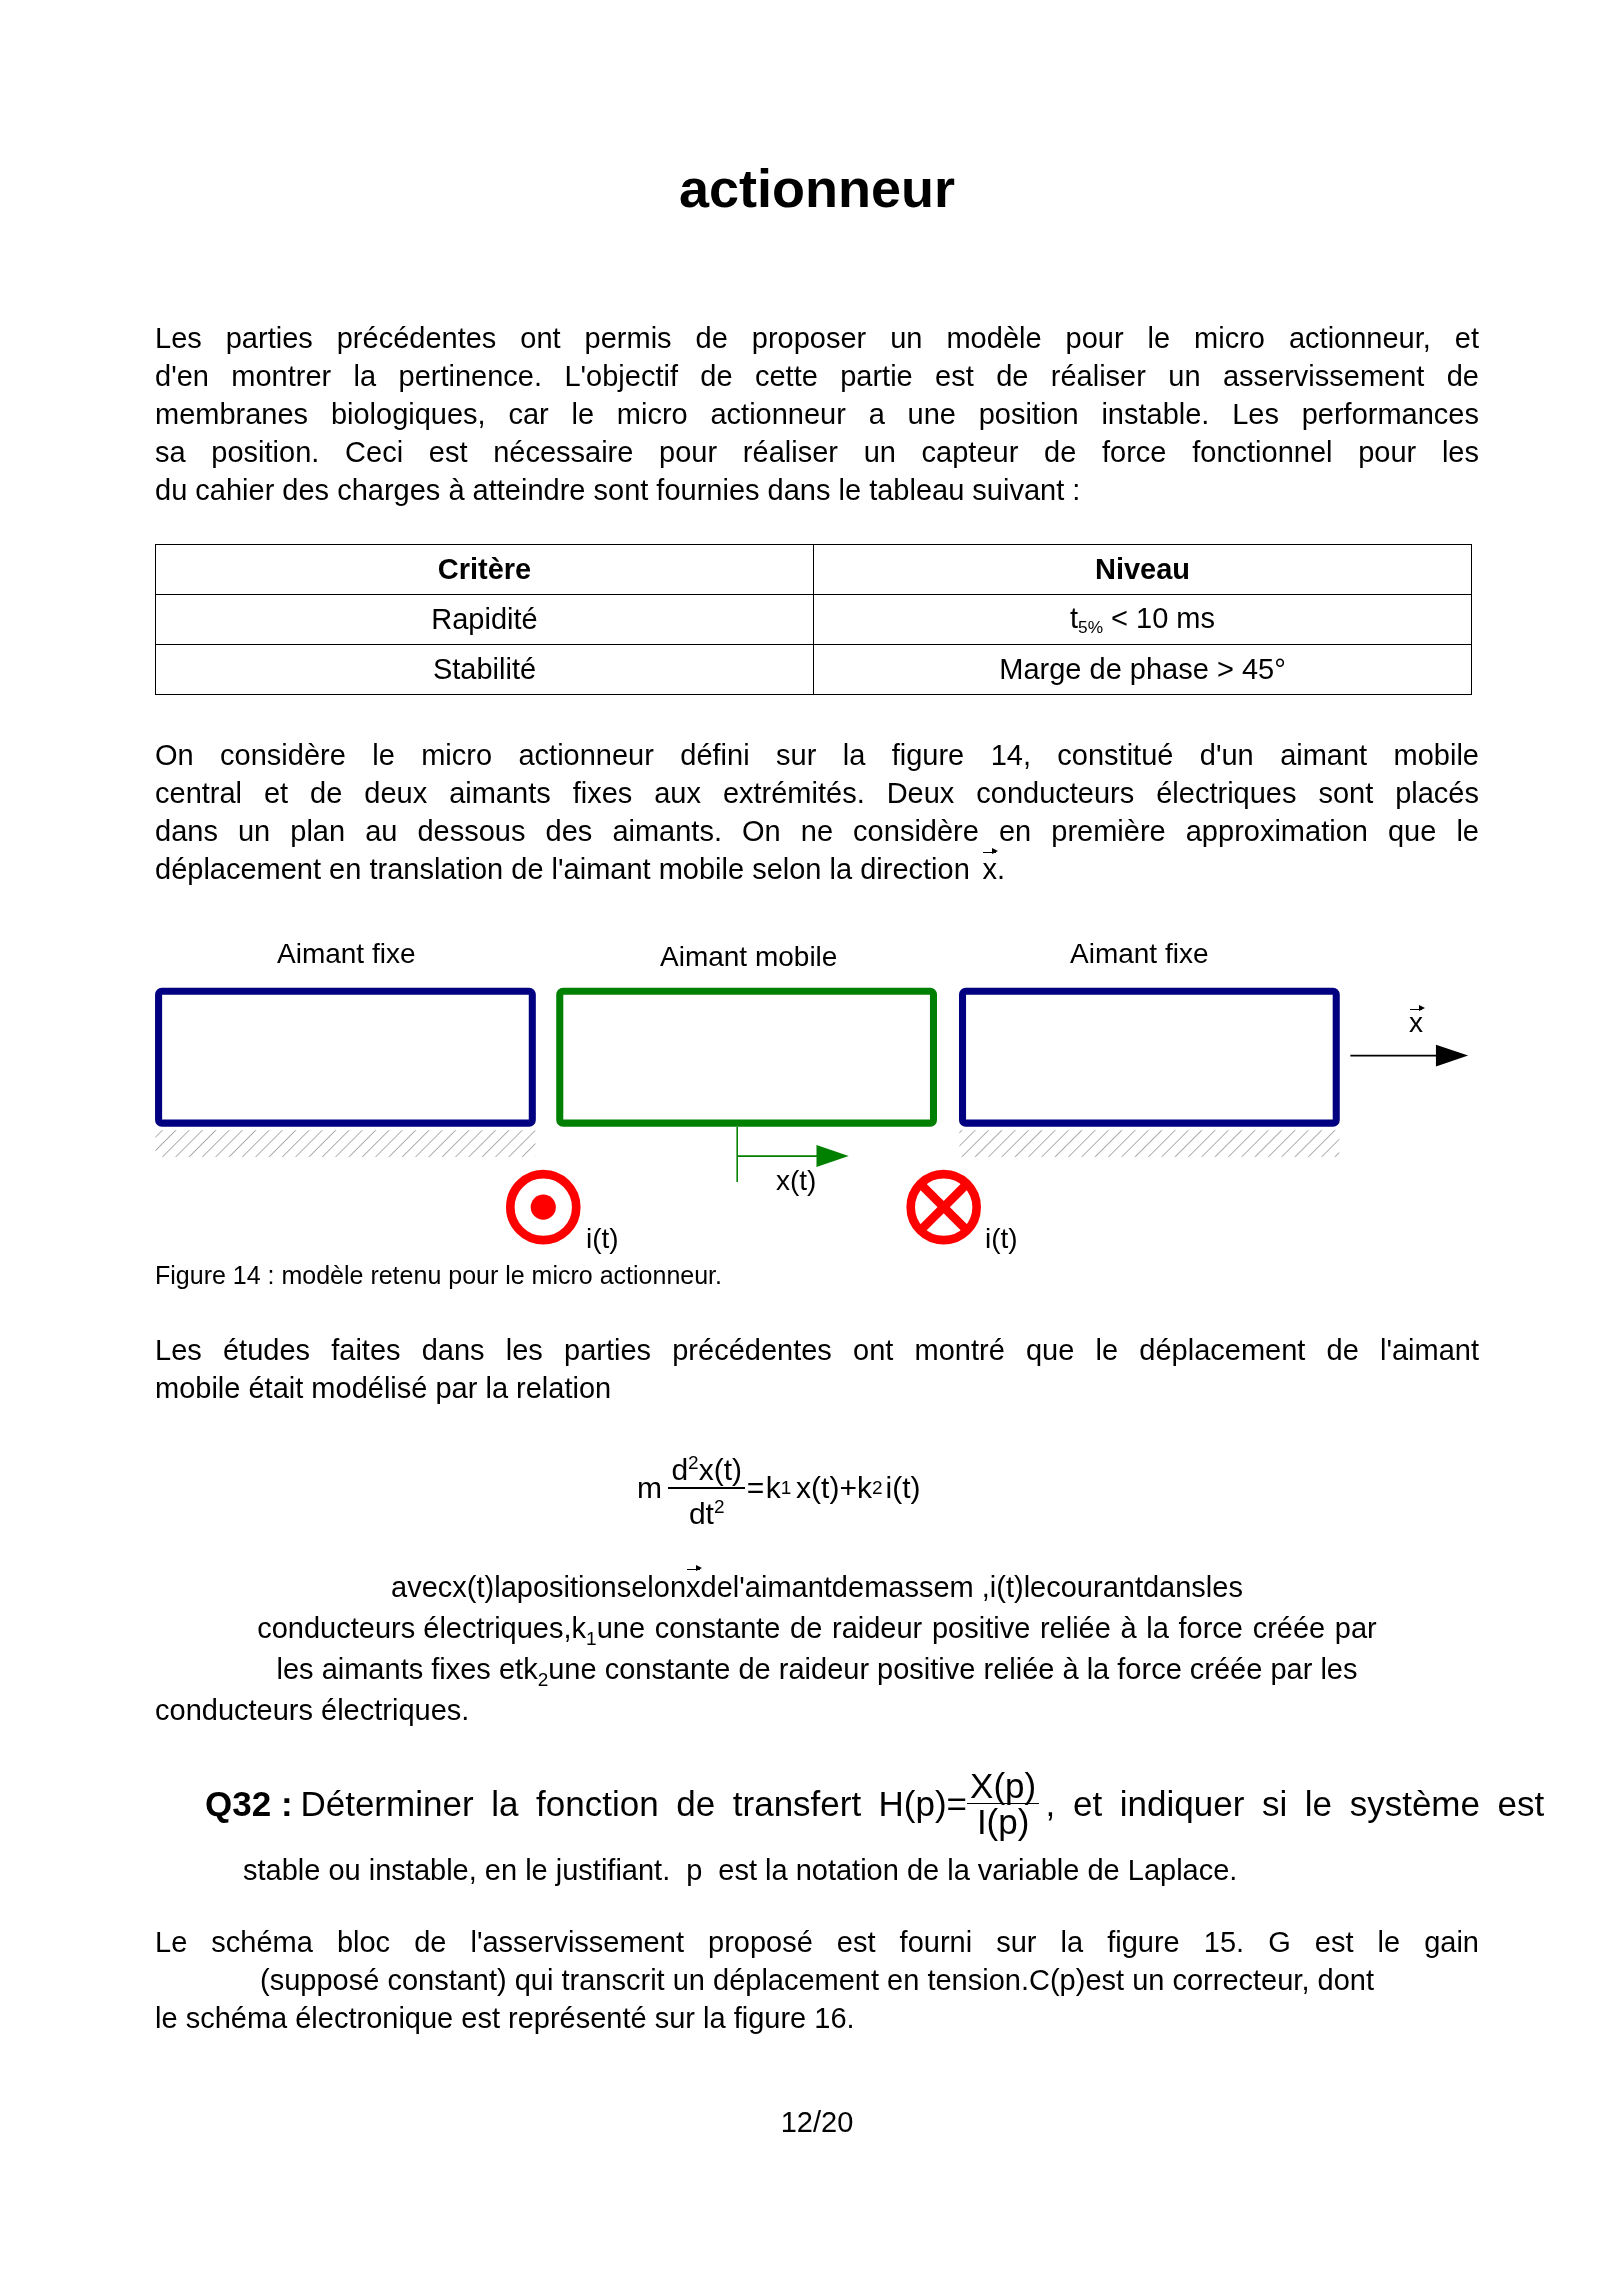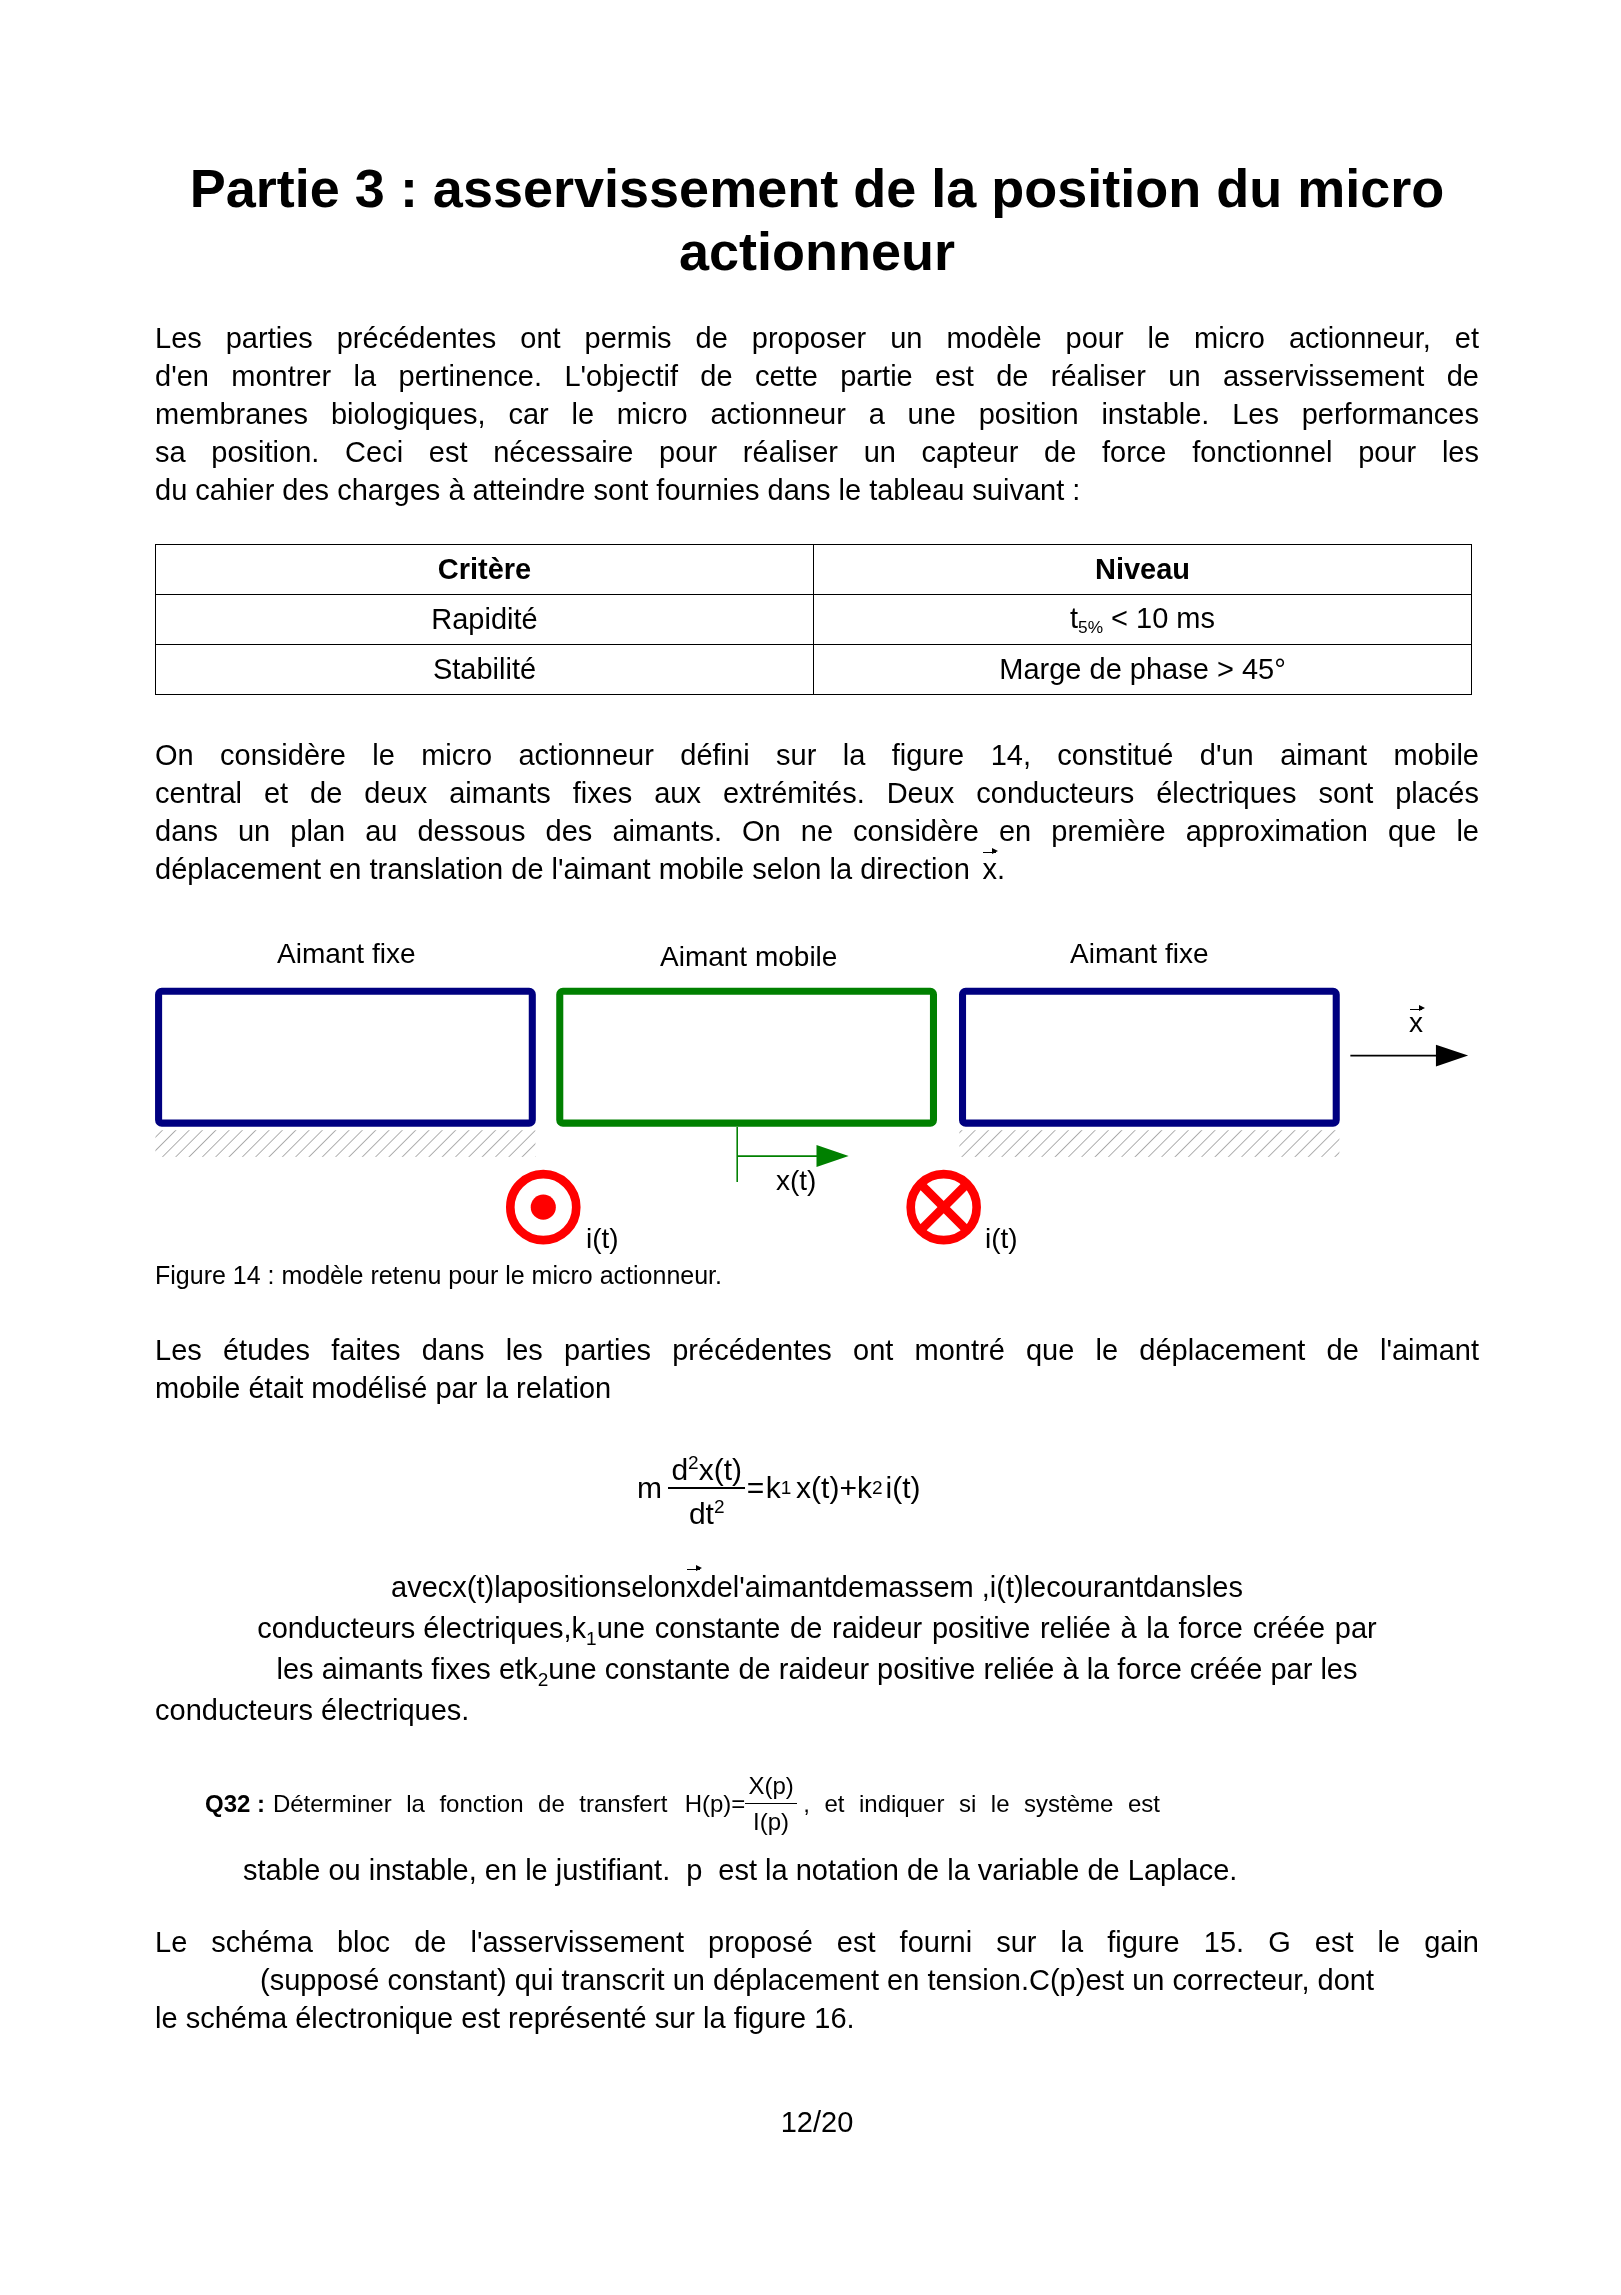--- a/index.html
+++ b/index.html
@@ -34,21 +34,20 @@
   .frac .num { border-bottom: 2.4px solid #000; padding: 0 3.1px; line-height: 35px; }
   .frac .den { line-height: 35px; }
   .fig-label { font-size: 28px; white-space: nowrap; }
   .caption { font-size: 25px; left: 155px; width: 1324px; text-align: left; top: 1261px; }
   .pagenum { font-size: 29px; left: 155px; width: 1324px; text-align: center; top: 2106px; }
 </style>
 </head>
 <body>
 
 <div class="abs title">
-  <div>Partie 3 : asservissement de la position du micro</div>
   <div>actionneur</div>
 </div>
 
 <div class="abs para" style="top:319px;">
   <span class="line">Les parties précédentes ont permis de proposer un modèle pour le micro actionneur, et</span>
   <span class="line">d'en montrer la pertinence. L'objectif de cette partie est de réaliser un asservissement de</span>
   <span class="line">membranes biologiques, car le micro actionneur a une position instable. Les performances</span>
   <span class="line">sa position. Ceci est nécessaire pour réaliser un capteur de force fonctionnel pour les</span>
   <span class="line last">du cahier des charges à atteindre sont fournies dans le tableau suivant :</span>
 </div>
@@ -167,21 +166,21 @@
   <div class="jline" style="height:41px;line-height:41px;">
     <span>les aimants fixes et</span>
     <span><span>k</span><sub style="font-size:19px;">2</sub></span>
     <span>une constante de raideur positive reliée à la force créée par les</span>
   </div>
   <div class="jline left" style="height:41px;line-height:41px;">
     <span>conducteurs électriques.</span>
   </div>
 </div>
 
-<div class="abs" style="left:205px;top:1776px;width:1274px;font-size:24px;display:flex;align-items:center;white-space:nowrap;height:55px;">
+<div class="abs" style="left:205px;top:1776px;width:1274px;font-size:35px;display:flex;align-items:center;white-space:nowrap;height:55px;">
   <span style="font-weight:bold;margin-right:7.9px;">Q32 :</span>
   <span style="word-spacing:7.9px;">Déterminer la fonction de transfert</span>
   <span style="margin-left:17.3px;">H(p)=</span>
   <span class="frac">
     <span class="num" style="border-bottom-width:1.6px;">X(p)</span>
     <span class="den">I(p)</span>
   </span>
   <span style="flex:1;word-spacing:7.9px;margin-left:6.3px;">, et indiquer si le système est</span>
 </div>
 <div class="abs" style="left:243px;top:1851px;font-size:29px;white-space:nowrap;line-height:38px;">

